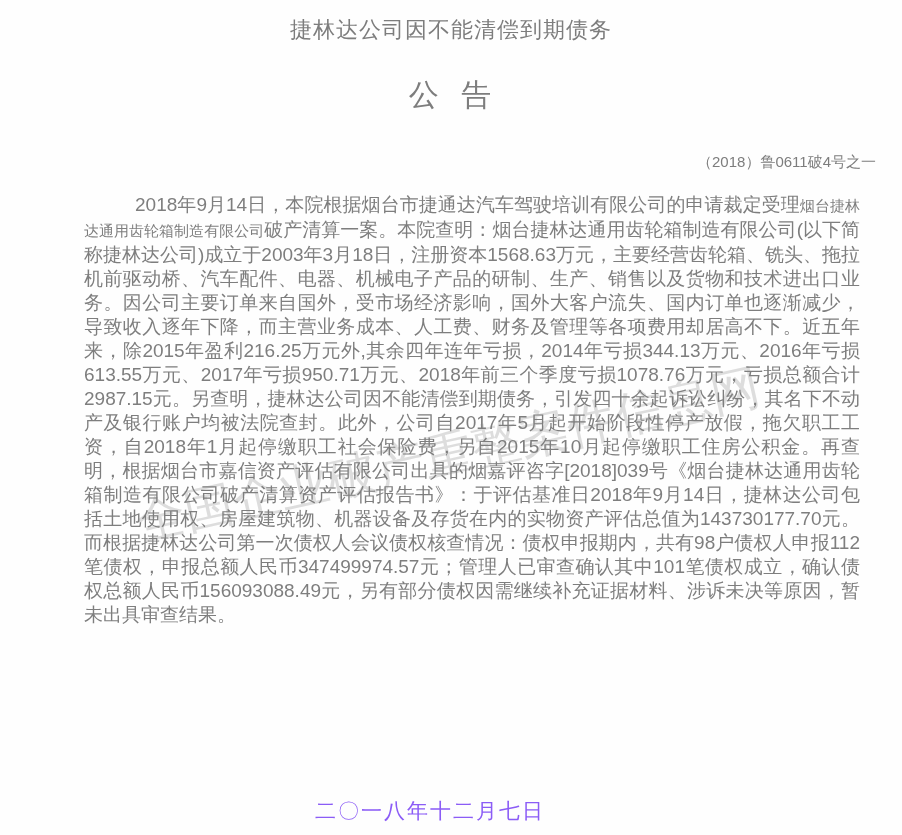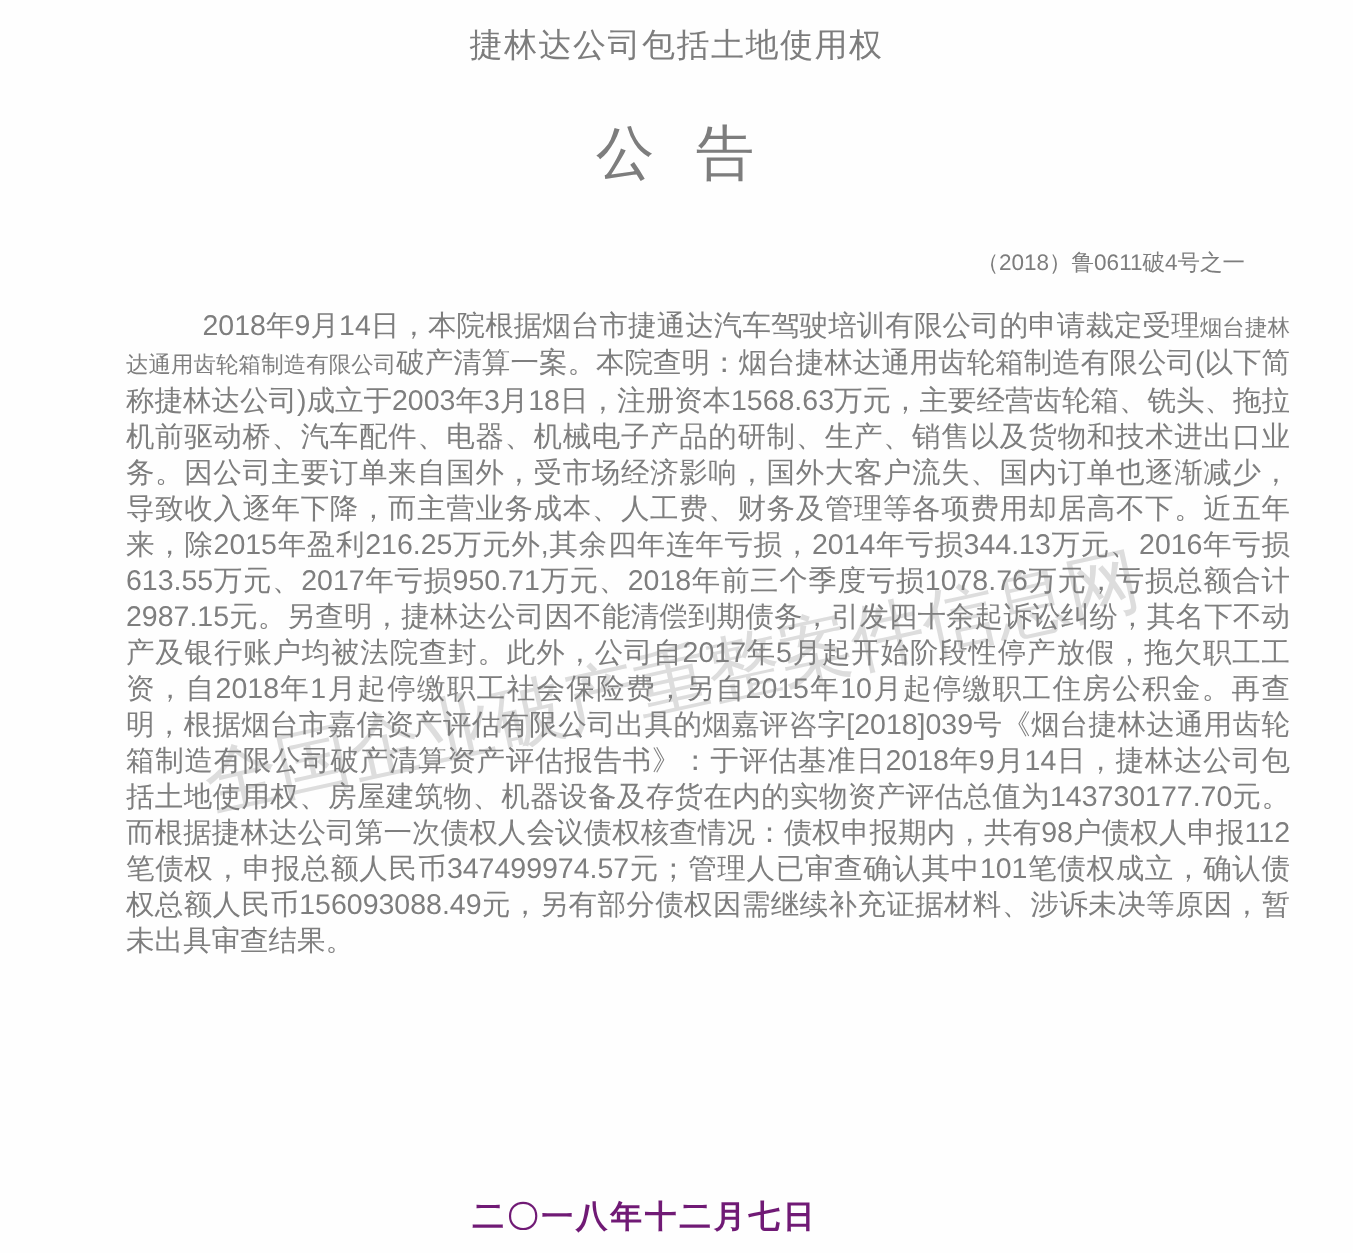--- a/index.html
+++ b/index.html
@@ -32,29 +32,29 @@
   .court-name {
     padding-top: 15px;
     text-align: center;
     font-size: 22px;
     letter-spacing: 1px;
     color: #7d7d7d;
   }
   .notice-title {
     margin-top: 30px;
     text-align: center;
-    font-size: 39px;
+    font-size: 30px;
     letter-spacing: 2px;
     color: #7d7d7d;
     white-space: pre;
   }
   .case-number {
     margin-top: 37px;
     text-align: right;
-    padding-right: 72px;
+    padding-right: 26px;
     font-size: 15px;
     color: #7d7d7d;
   }
   .body-text {
     margin: 21px 42px 0 84px;
     width: 776px;
     font-size: 19px;
     line-height: 24px;
     text-align: justify;
     color: #7e7e7e;
@@ -64,34 +64,33 @@
   .p2 { text-indent: 27px; }
   .p3 { text-indent: 27px; }
   .small-inline { font-size: 15px; }
   .doc-date {
     position: absolute;
     left: 0; top: 797px;
     width: 860px;
     text-align: center;
     font-size: 21px;
     letter-spacing: 2px;
-    color: #701a75;
-    font-weight: bold;
+    color: #8b5cf6;
   }
 </style>
 </head>
 <body>
 
 <div class="page">
 
   <div class="watermark">全国企业破产重整案件信息网</div>
 
   <div class="content">
 
-    <div class="court-name">捷林达公司包括土地使用权</div>
+    <div class="court-name">捷林达公司因不能清偿到期债务</div>
 
     <div class="notice-title">公  告</div>
 
     <div class="case-number">（2018）鲁0611破4号之一</div>
 
     <div class="body-text">
       <p class="p1"><span>2018年9月14日，本院根据烟台市捷通达汽车驾驶培训有限公司的申请裁定受理</span><span class="small-inline">烟台捷林达通用齿轮箱制造有限公司</span><span>破产清算一案。本院查明：烟台捷林达通用齿轮箱制造有限公司(以下简称捷林达公司)成立于2003年3月18日，注册资本1568.63万元，主要经营齿轮箱、铣头、拖拉机前驱动桥、汽车配件、电器、机械电子产品的研制、生产、销售以及货物和技术进出口业务。因公司主要订单来自国外，受市场经济影响，国外大客户流失、国内订单也逐渐减少，导致收入逐年下降，而主营业务成本、人工费、财务及管理等各项费用却居高不下。近五年来，除2015年盈利216.25万元外,其余四年连年亏损，2014年亏损344.13万元、2016年亏损613.55万元、2017年亏损950.71万元、2018年前三个季度亏损1078.76万元，亏损总额合计2987.15元。另查明，捷林达公司因不能清偿到期债务，引发四十余起诉讼纠纷，其名下不动产及银行账户均被法院查封。此外，公司自2017年5月起开始阶段性停产放假，拖欠职工工资，自2018年1月起停缴职工社会保险费，另自2015年10月起停缴职工住房公积金。再查明，根据烟台市嘉信资产评估有限公司出具的烟嘉评咨字[2018]039号《烟台捷林达通用齿轮箱制造有限公司破产清算资产评估报告书》：于评估基准日2018年9月14日，捷林达公司包括土地使用权、房屋建筑物、机器设备及存货在内的实物资产评估总值为143730177.70元。而根据捷林达公司第一次债权人会议债权核查情况：债权申报期内，共有98户债权人申报112笔债权，申报总额人民币347499974.57元；管理人已审查确认其中101笔债权成立，确认债权总额人民币156093088.49元，另有部分债权因需继续补充证据材料、涉诉未决等原因，暂未出具审查结果。</span></p>
 
 
     </div>

